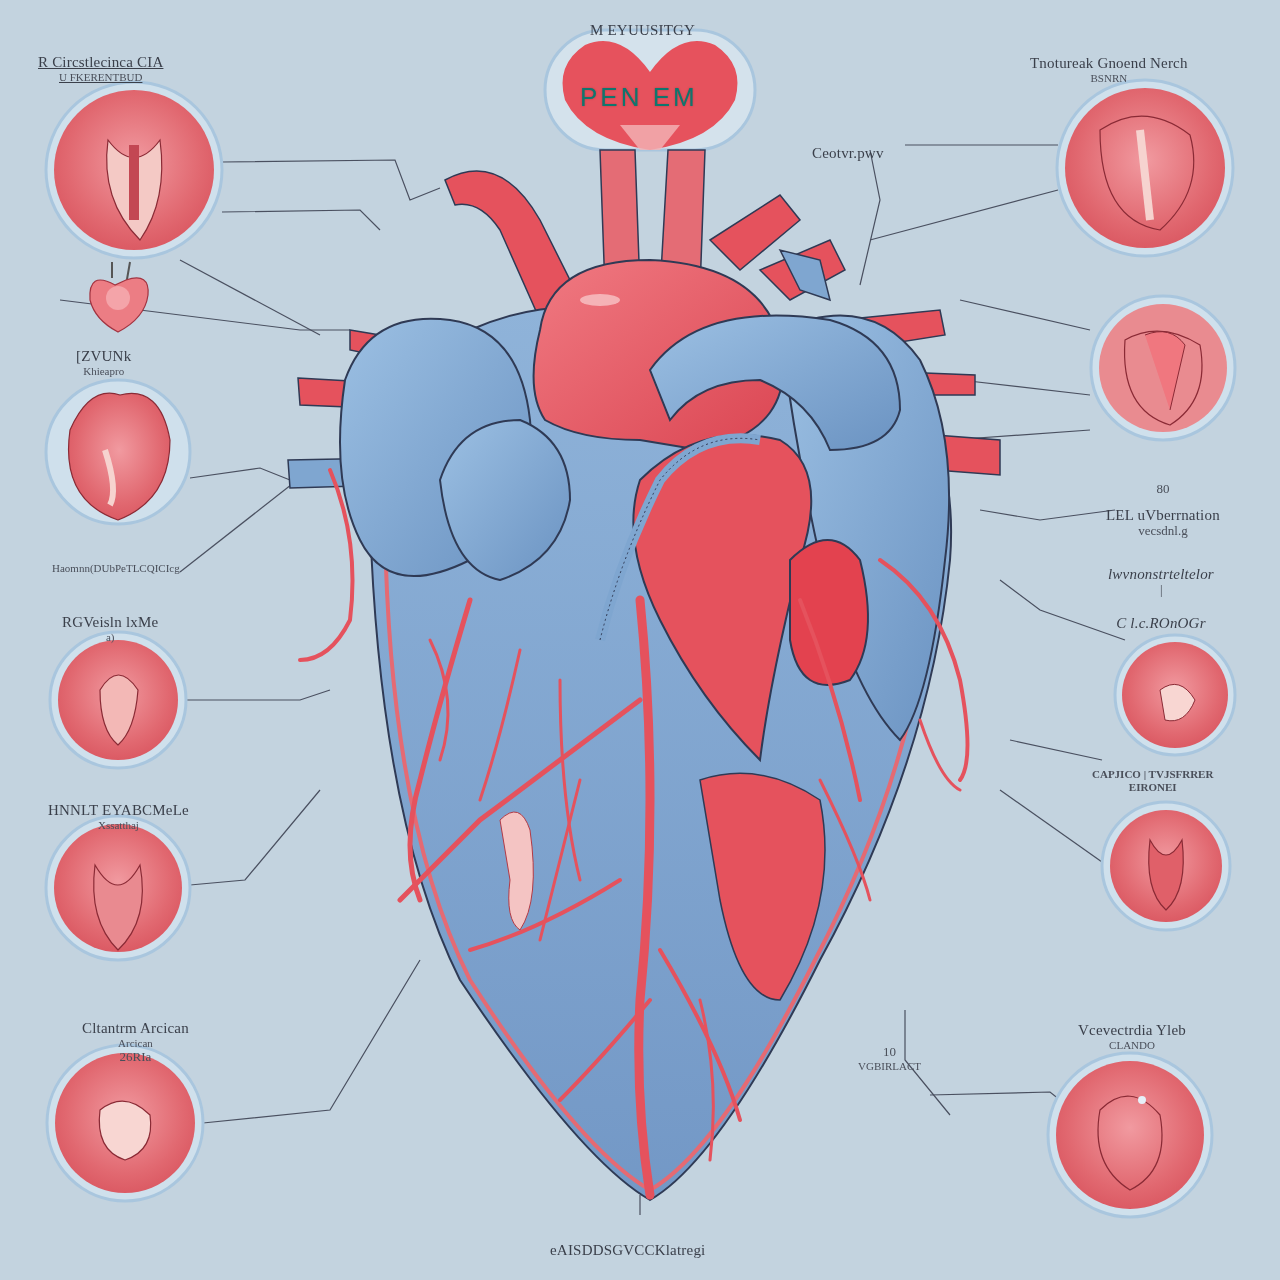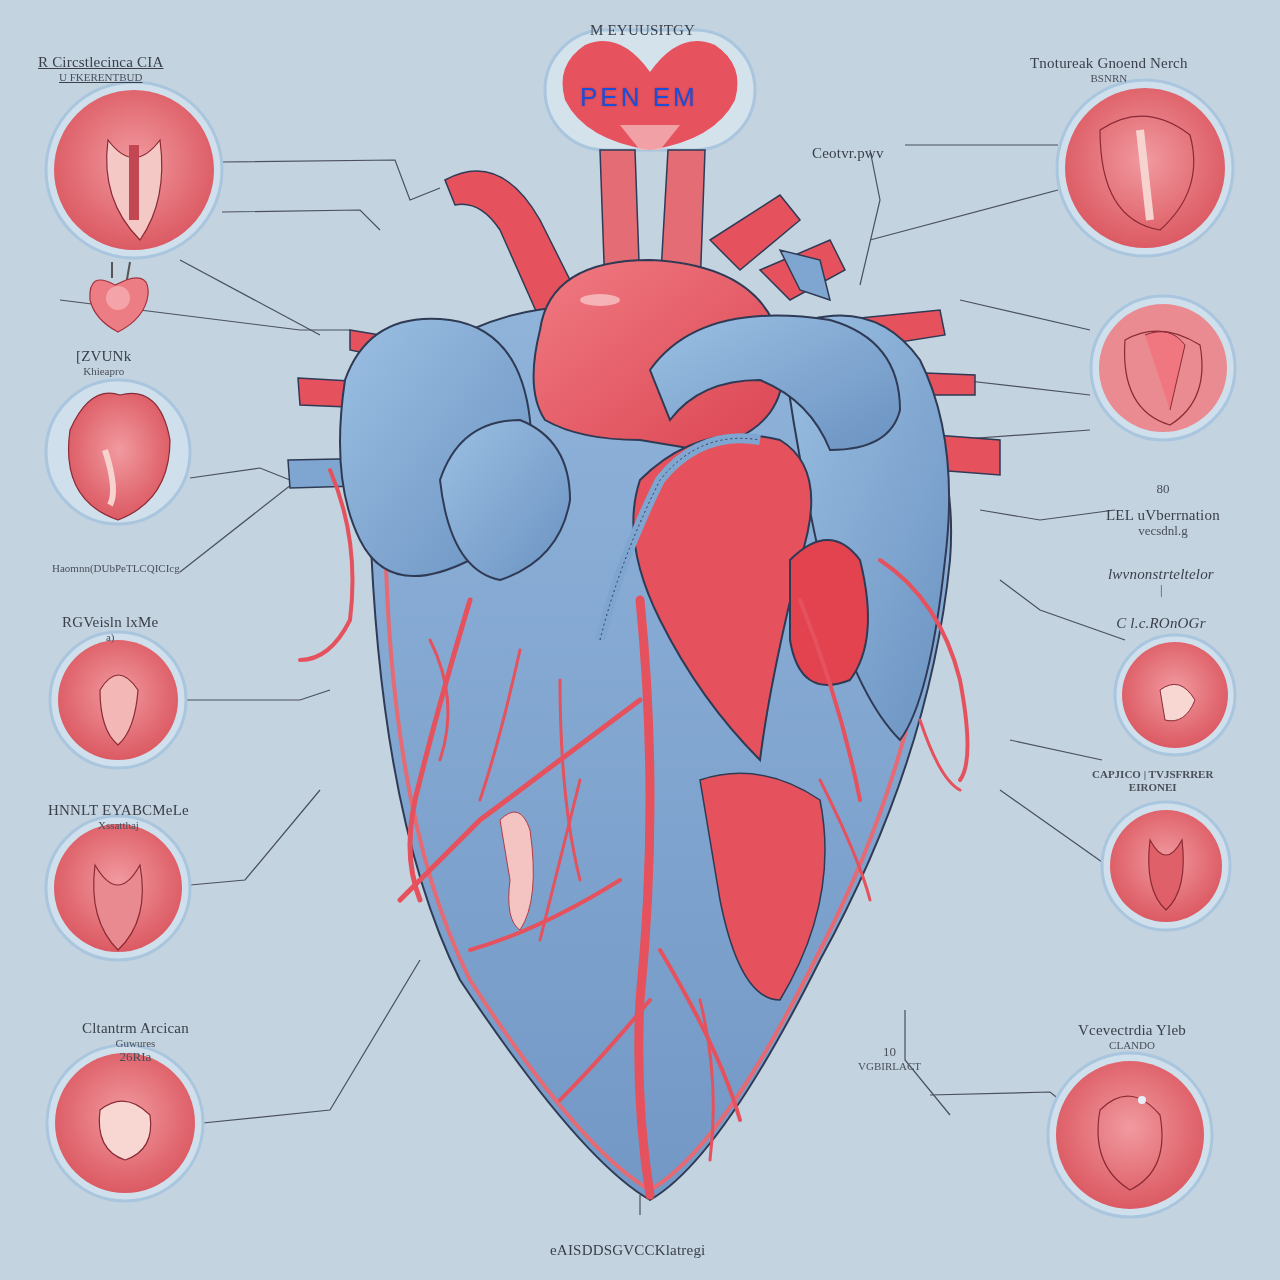--- a/index.html
+++ b/index.html
@@ -15,21 +15,21 @@
       color: #3a3f4a;
       text-align: center;
       white-space: nowrap;
       line-height: 1.15;
     }
     .label .main { font-size: 15px; letter-spacing: 0.2px; display: block; margin-top: 10px; }
     .label .sub { font-size: 11px; display: block; color: #4a4f5a; }
     .label .tiny { font-size: 13px; display: block; color: #4a4f5a; }
     .title-top { font-size: 13px; }
     .heart-badge-text {
-      position: absolute; color: #1d4ed8; font-size: 26px;
+      position: absolute; color: #0f766e; font-size: 26px;
       font-family: "Liberation Sans", sans-serif; letter-spacing: 3px;
       text-shadow: 0 0 2px #b23a45;
     }
   </style>
 </head>
 <body>
 
 <svg id="canvas" width="1280" height="1280" viewBox="0 0 1280 1280">
   <defs>
     <radialGradient id="insetGrad" cx="50%" cy="45%" r="60%">
@@ -238,21 +238,21 @@
   <span class="sub">a)</span>
 </div>
 
 <div class="label" style="left:48px;top:792px;">
   <span class="main">HNNLT EYABCMeLe</span>
   <span class="sub">Xssatthaj</span>
 </div>
 
 <div class="label" style="left:82px;top:1010px;">
   <span class="main">Cltantrm Arcican</span>
-  <span class="sub">Guwures</span>
+  <span class="sub">Arcican</span>
   <span class="tiny">26RIa</span>
 </div>
 
 <div class="label" style="left:1106px;top:482px;">
   <span class="tiny">80</span>
   <span class="main">LEL uVberrnation</span>
   <span class="tiny">vecsdnl.g</span>
 </div>
 
 <div class="label" style="left:1108px;top:556px;font-style:italic;">

